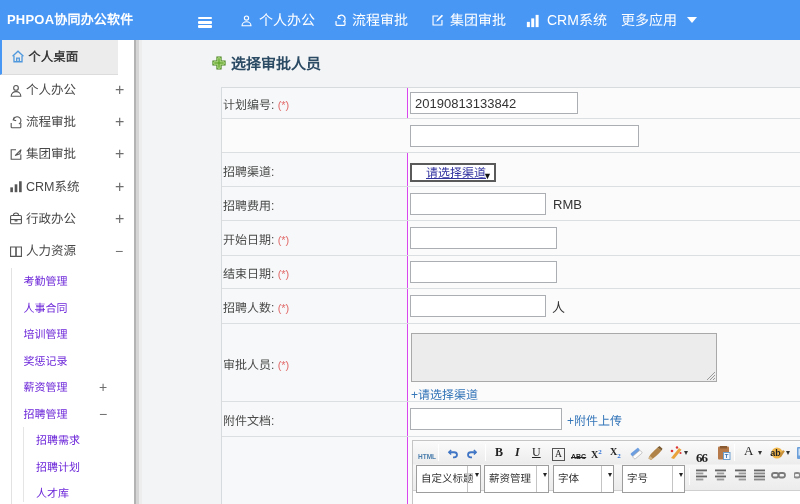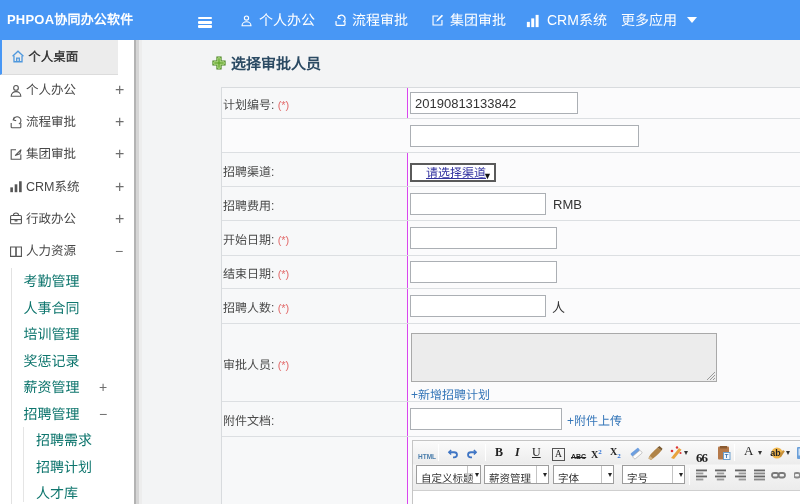--- a/index.html
+++ b/index.html
@@ -9,41 +9,41 @@
 #logo{position:absolute;left:7px;top:0;line-height:40px;color:#fff;font-size:13px;font-weight:bold;letter-spacing:.2px}
 .hbar{position:absolute;left:198px;width:13.5px;height:2.8px;background:#fff;border-radius:1px}
 .hicon{position:absolute;top:14px;width:13px;height:13px}
 .hlbl{position:absolute;top:0;line-height:40px;color:#fff;font-size:14px}
 
 #side{position:absolute;left:0;top:40px;width:134px;height:464px;background:#fff}
 .sitem{position:absolute;left:0;width:118px;height:32px}
 .sico{position:absolute;left:9px;top:8.5px;width:14px;height:15px}
 .stxt{position:absolute;left:26px;top:0;line-height:32px;font-size:12.5px;color:#484848}
 .spm{position:absolute;left:115px;top:0;line-height:32px;font-size:16px;color:#6e6e6e;font-weight:400}
-.sub{position:absolute;font-size:14px;color:#0f766e;line-height:26px}
+.sub{position:absolute;font-size:11px;color:#6d28d9;line-height:26px}
 .subpm{position:absolute;left:99px;font-size:14px;color:#6e6e6e;line-height:26px}
 #sbar{position:absolute;left:134px;top:40px;width:8px;height:464px;background:linear-gradient(90deg,#b3b3b3 0 2px,#d5d5d5 2px 5px,#ededed 5px 8px)}
 
 #title{position:absolute;left:231px;top:52px;font-size:15px;font-weight:bold;color:#2b4a63}
 
 #tbl{position:absolute;left:221px;top:87px;width:600px;border:1px solid #d8dbde;border-bottom:none;border-right:none}
 .trow{position:relative;width:100%;border-bottom:1px solid #dcdfe2;background:#fbfbfc}
 .lcell{position:absolute;left:0;top:0;bottom:0;width:186px;background:#f7f8f9;border-right:1px solid #d946ef}
 .lbl{position:absolute;left:1px;top:50%;transform:translateY(-50%);font-size:12px;color:#4a4a4a;white-space:nowrap}
 .req{color:#e26b6b;font-size:11px}
 .inp{position:absolute;left:188px;background:#fff;border:1px solid #abafb4;height:22px;top:50%;transform:translateY(-50%)}
 .after{position:absolute;font-size:13px;color:#333;top:50%;transform:translateY(-50%)}
 .lnk{color:#3576b8;font-size:12px;position:absolute}
 
 .t1{position:absolute;top:4px;font-size:11px;color:#222;line-height:14px}
 .tserif{font-family:"Liberation Serif",serif}
 .t16{position:absolute;top:4px;width:16px;height:16px}
 .tsep{position:absolute;top:3px;width:1px;height:17px;background:#d4d4d4;border-right:1px solid #fff}
 .tdown{position:absolute;top:7px;font-size:8px;color:#333}
-.cmb{position:absolute;top:0;height:19px;border:1px solid #9d9d9d;background:#fff}
+.cmb{position:absolute;top:0;height:28px;border:1px solid #9d9d9d;background:#fff}
 .cmb b{position:absolute;left:4px;top:3.5px;font-size:10.5px;font-weight:normal;color:#333;white-space:nowrap}
 .cmb i{position:absolute;right:12px;top:0;width:1px;height:100%;background:#c4c4c4}
 .cmb u{position:absolute;right:1px;top:4px;font-size:8px;color:#222;text-decoration:none}
 .tal{position:absolute;top:4px;width:11px;height:12px}
 </style></head>
 <body>
 <div id="hdr">
   <span id="logo">PHPOA协同办公软件</span>
   <div class="hbar" style="top:16.6px"></div>
   <div class="hbar" style="top:21px"></div>
@@ -200,21 +200,21 @@
     </div>
   <div class="trow" style="height:78px">
       <div class="lcell">
         <span class="lbl">审批人员: <span class="req">(*)</span></span>
       </div>
     <div class="abs" style="left:189px;top:9px;width:306px;height:49px;background:#ececec;border:1px solid #a9a9a9">
       <svg style="position:absolute;right:1px;bottom:1px;width:8px;height:8px" viewBox="0 0 8 8" stroke="#9a9a9a" stroke-width="1">
           <path d="M0 8 8 0M3 8 8 3M6 8 8 6"></path>
         </svg>
     </div>
-    <span class="lnk" style="left:189px;top:61px">+新增招聘计划</span>
+    <span class="lnk" style="left:189px;top:61px">+请选择渠道</span>
     </div>
   <div class="trow" style="height:35px">
       <div class="lcell">
         <span class="lbl">附件文档:</span>
       </div>
     <div class="inp" style="width:152px"></div>
       <span class="lnk" style="left:345px;top:50%;transform:translateY(-50%)">+附件上传</span>
     </div>
   <div class="trow" style="height:68px;border-bottom:none">
       <div class="lcell"></div>

